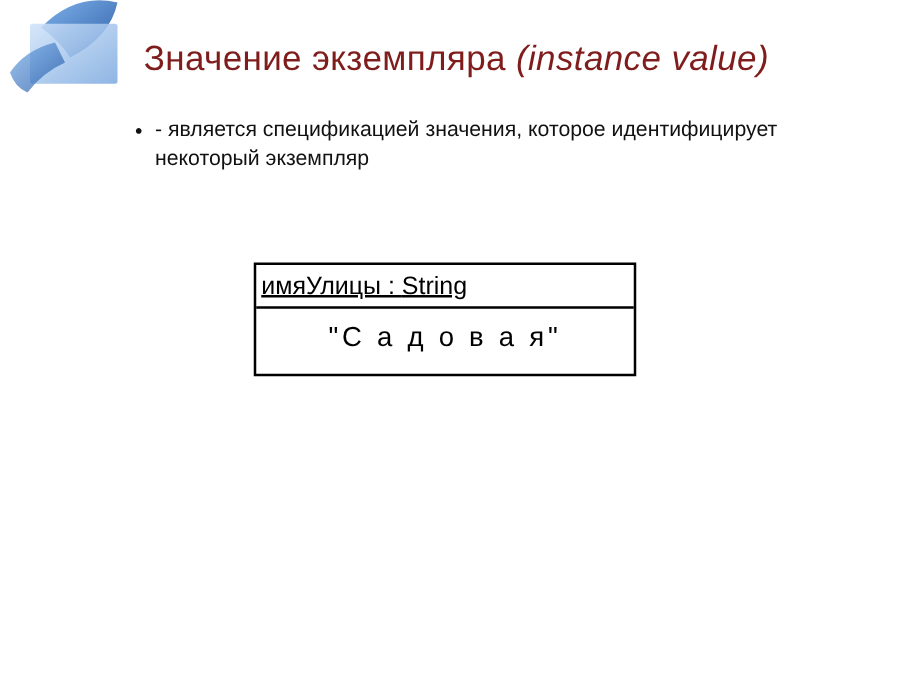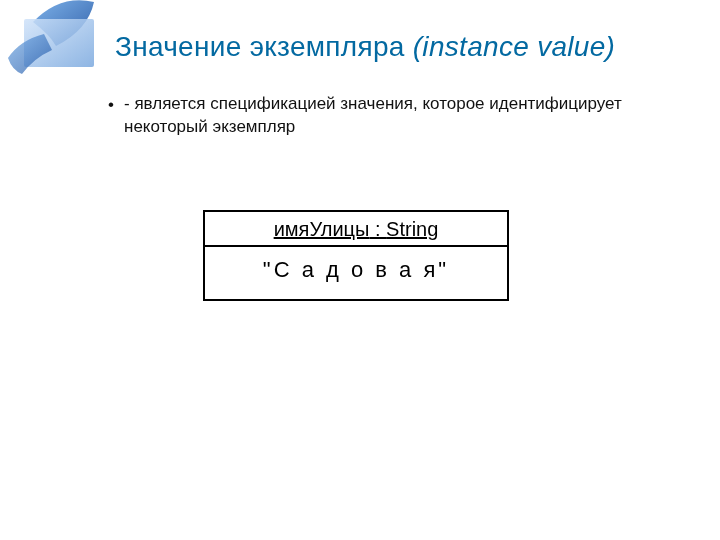--- a/index.html
+++ b/index.html
@@ -16,21 +16,21 @@
     left:0;top:0;
     width:105px;height:85px;
     pointer-events:none;
   }
   .title{
     position:absolute;
     left:115px;top:30px;
     width:590px;
     font-size:28px;
     line-height:1.2;
-    color:#0369a1;
+    color:#7f1d1d;
     letter-spacing:.3px;
   }
   .title .roman{font-style:normal}
   .title .italic{font-style:italic}
   .bullets{
     position:absolute;
     left:108px;top:93px;
     width:585px;
     font-size:17px;
     line-height:1.35;
@@ -45,21 +45,21 @@
   .bullet-text{flex:1}
   .diagram{
     position:absolute;
     left:203px;top:210px;
     width:306px;
     border:2px solid #000;
     box-sizing:border-box;
     font-family:Arial,Helvetica,sans-serif;
   }
   .diagram .head{
-    text-align:center;
+    text-align:left;
     padding:6px 4px 4px;
     border-bottom:2px solid #000;
     font-size:20px;
   }
   .diagram .head .u{text-decoration:underline}
   .diagram .body{
     text-align:center;
     padding:10px 4px 16px;
     font-size:22px;
     letter-spacing:3px;

